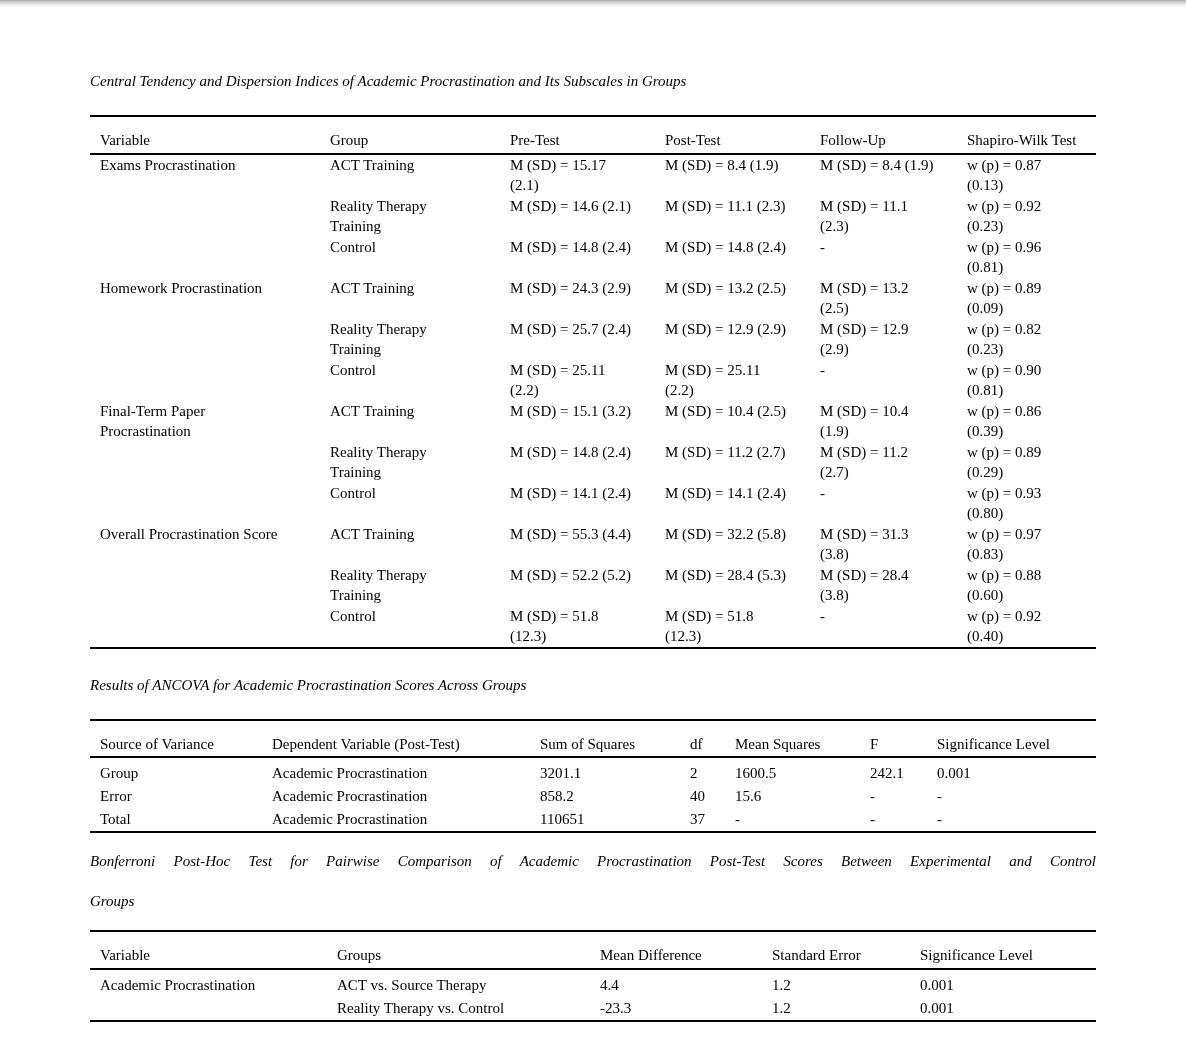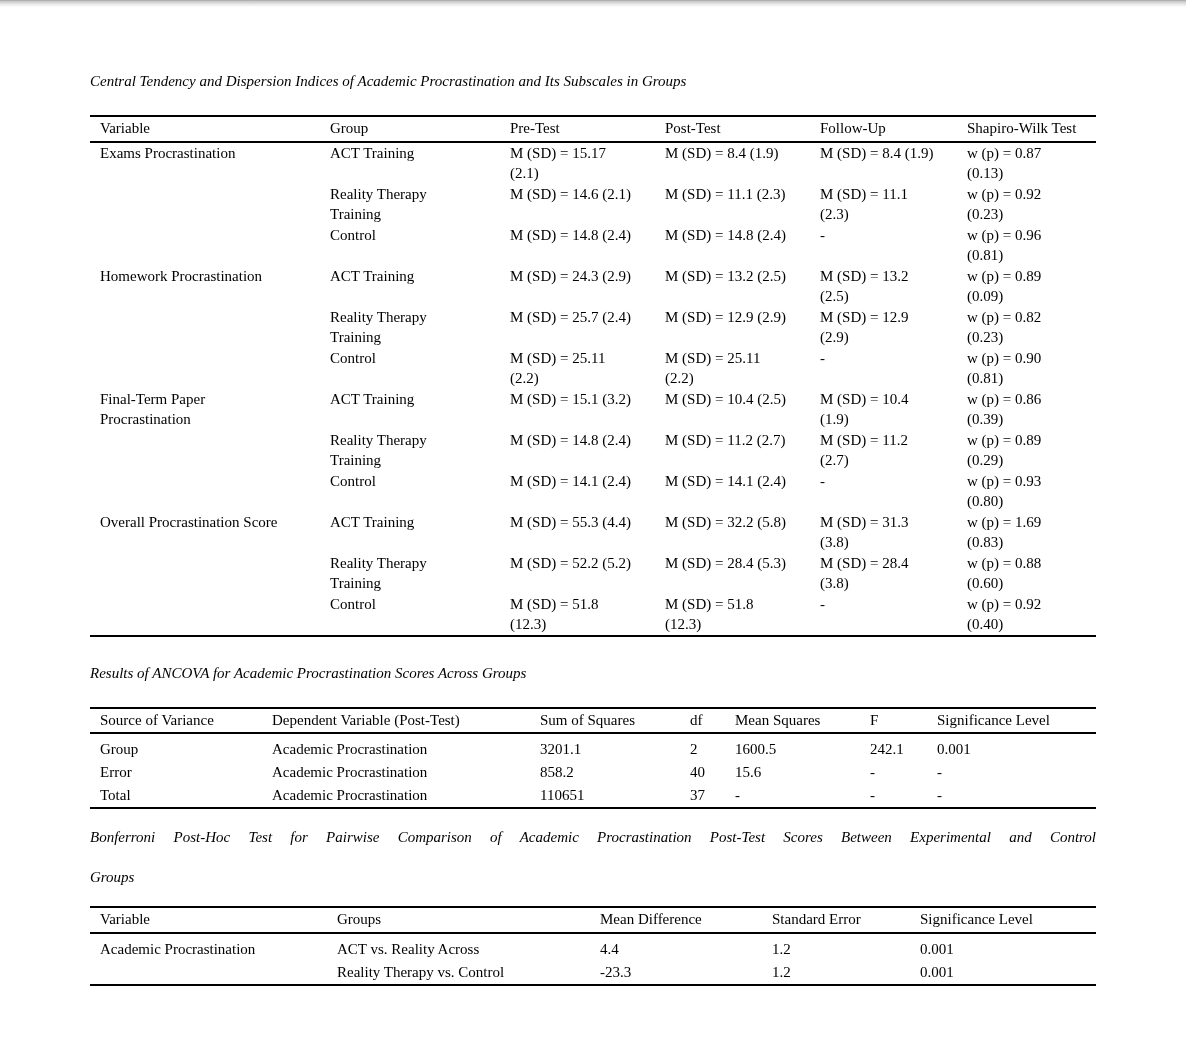--- a/index.html
+++ b/index.html
@@ -44,21 +44,21 @@
   }
   td {
     padding: 0 4px 0 10px;
     vertical-align: top;
     line-height: 20.5px;
     white-space: pre-line;
     overflow: hidden;
   }
   thead td {
     border-bottom: 2px solid #000;
-    padding-top: 1px;
+    padding-top: 13px;
     padding-bottom: 2px;
   }
   #table1 tbody tr { height: 41px; }
   #table2 tbody td, #table3 tbody td { padding-top: 1px; padding-bottom: 1px; height: 21px; }
   #table2 tbody tr:first-child td, #table3 tbody tr:first-child td { padding-top: 5px; }
 
   
   #table1 col:nth-child(1){width:230px} #table1 col:nth-child(2){width:180px}
   #table1 col:nth-child(3){width:155px} #table1 col:nth-child(4){width:155px}
   #table1 col:nth-child(5){width:147px} #table1 col:nth-child(6){width:139px}
@@ -194,21 +194,21 @@
           <td>w (p) = 0.93
 (0.80)</td>
         </tr>
         <tr>
           <td>Overall Procrastination Score</td>
           <td>ACT Training</td>
           <td>M (SD) = 55.3 (4.4)</td>
           <td>M (SD) = 32.2 (5.8)</td>
           <td>M (SD) = 31.3
 (3.8)</td>
-          <td>w (p) = 1.69
+          <td>w (p) = 0.97
 (0.83)</td>
         </tr>
         <tr>
           <td></td>
           <td>Reality Therapy
 Training</td>
           <td>M (SD) = 52.2 (5.2)</td>
           <td>M (SD) = 28.4 (5.3)</td>
           <td>M (SD) = 28.4
 (3.8)</td>
@@ -299,21 +299,21 @@
           <td>Variable</td>
           <td>Groups</td>
           <td>Mean Difference</td>
           <td>Standard Error</td>
           <td>Significance Level</td>
         </tr>
     </thead>
     <tbody>
         <tr>
           <td>Academic Procrastination</td>
-          <td>ACT vs. Reality Across</td>
+          <td>ACT vs. Source Therapy</td>
           <td>4.4</td>
           <td>1.2</td>
           <td>0.001</td>
         </tr>
         <tr>
           <td></td>
           <td>Reality Therapy vs. Control</td>
           <td>-23.3</td>
           <td>1.2</td>
           <td>0.001</td>

